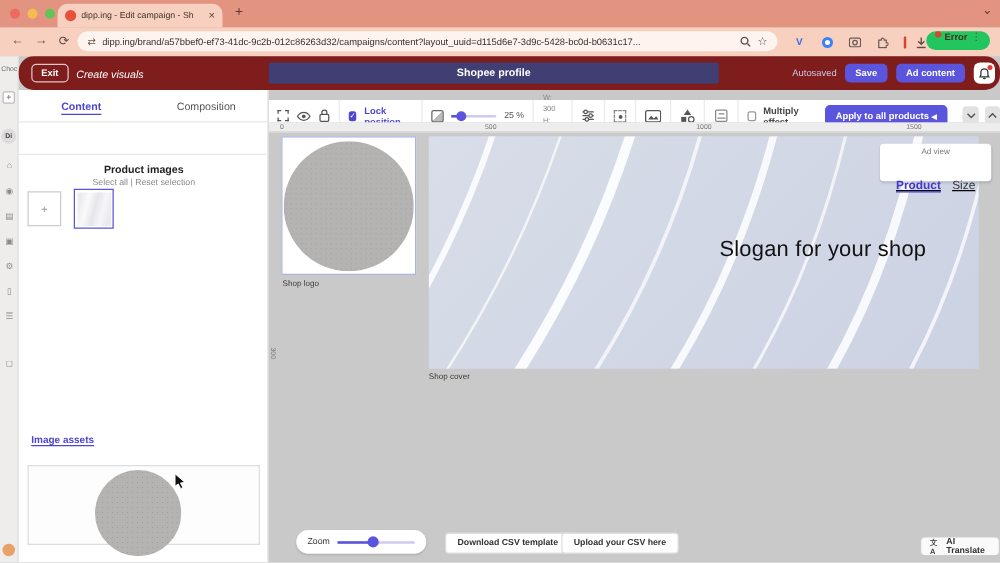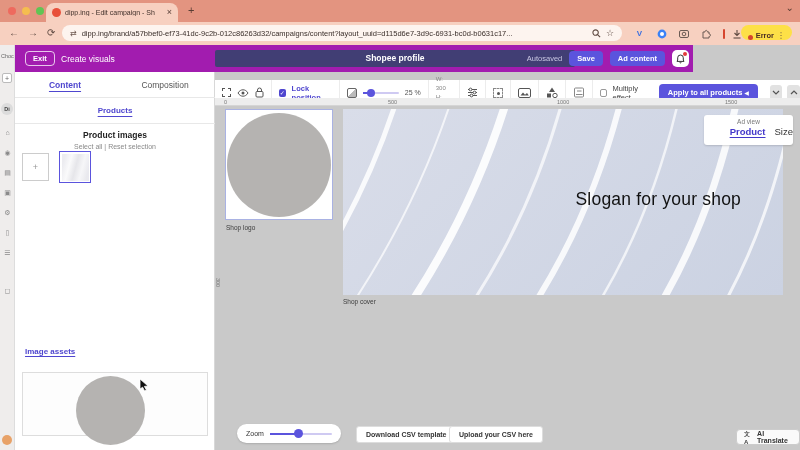--- a/index.html
+++ b/index.html
@@ -18,51 +18,51 @@
   .newtab { position:absolute; left:188px; top:4px; font-size:11px; color:#5a3d33; }
   .tabchev { position:absolute; right:6px; top:2px; font-size:10px; color:#5a3d33; }
 
   .urlbar { position:absolute; left:0; top:22px; width:800px; height:23px; background:#f7d0c0; }
   .navic { position:absolute; top:5px; font-size:10px; color:#5f4a42; }
   .urlpill { position:absolute; left:62px; top:3px; width:560px; height:16px; background:#fdf4ef; border-radius:9px; display:flex; align-items:center; padding:0 8px; gap:5px; }
   .siteic { font-size:8px; color:#6b564e; }
   .urltxt { font-size:7.5px; color:#3a2e2a; white-space:nowrap; overflow:hidden; flex:1; }
   .pillic { font-size:9px; color:#5f4a42; }
   .ext { position:absolute; top:6px; width:11px; height:11px; display:flex; align-items:center; justify-content:center; font-size:8px; }
-  .err { position:absolute; right:8px; top:3px; height:15px; background:#fde047; border-radius:8px; display:flex; align-items:flex-end; gap:3px; padding:0 7px; }
+  .err { position:absolute; right:8px; top:3px; height:15px; background:#22c55e; border-radius:8px; display:flex; align-items:flex-start; gap:3px; padding:0 7px; }
   .err-dot{ width:5px; height:5px; border-radius:50%; background:#d6452e; }
   .err-t { font-size:7.5px; color:#4a2e24; font-weight:bold; }
 
   
   .rail { position:absolute; left:0; top:45px; width:15px; height:405px; background:#efedec; border-right:1px solid #ddd; }
   .rail-txt { position:absolute; left:1px; top:8px; font-size:5.5px; color:#666; white-space:nowrap; overflow:hidden; width:14px; }
   .rail-plus { position:absolute; left:2px; top:28px; width:10px; height:10px; border:1px solid #bbb; border-radius:2px; background:#fff; font-size:7px; color:#666; text-align:center; line-height:9px; }
   .rail-badge { position:absolute; left:1px; top:58px; width:12px; height:12px; border-radius:50%; background:#dcdcdc; font-size:5.5px; color:#444; text-align:center; line-height:12px; font-weight:bold; }
   .rail-ic { position:absolute; left:0; width:15px; text-align:center; font-size:7px; color:#8a8a8a; }
   .rail-av { position:absolute; left:2px; top:390px; width:10px; height:10px; border-radius:50%; background:#e8a268; }
 
   
-  .hdr { position:absolute; left:15px; top:45px; width:678px; height:27px; background:#a21caf; }
+  .hdr { position:absolute; left:15px; top:45px; width:785px; height:27px; background:#7f1d1d;border-radius:12px; }
   .exit { position:absolute; left:10px; top:6px; padding:2px 7px; border:1px solid rgba(255,255,255,.75); border-radius:4px; color:#fff; font-size:7.5px; font-weight:bold; }
-  .hdr-lbl { position:absolute; left:46px; top:9px; color:#fff; font-size:8.5px; font-weight:500; }
+  .hdr-lbl { position:absolute; left:46px; top:9px; color:#fff; font-size:8.5px; font-weight:500;font-style:italic; }
   .doc { position:absolute; left:200px; top:5px; width:360px; height:17px; background:#413e74; border-radius:2px; color:#fff; font-size:8.5px; font-weight:bold; text-align:center; line-height:17px; }
   .hdr-right { position:absolute; right:4px; top:4px; height:19px; display:flex; align-items:center; gap:7px; }
   .autosaved { color:#c9c7e2; font-size:7.5px; }
   .pbtn { background:#5b54dd; color:#fff; border-radius:4px; font-size:7.5px; font-weight:bold; padding:3px 8px;text-align:center; }
   .bellbtn { width:17px; height:17px; background:#fff; border-radius:5px; position:relative; display:flex; align-items:center; justify-content:center; }
   .belldot { position:absolute; right:2px; top:2px; width:4px; height:4px; border-radius:50%; background:#e23b3b; }
 
   
   .ctb { position:absolute; left:215px; top:80px; width:585px; height:26px; background:#fff; border-bottom:1px solid #e3e3e3; display:flex; align-items:center; }
   .grp { display:flex; align-items:center; height:26px; padding:0 7px; border-right:1px solid #ececec; gap:6px; }
   .grp.nob { border-right:none; }
   .cb { width:8px; height:8px; border-radius:2px; }
   .cb.on { background:#4f46cf; color:#fff; font-size:6px; text-align:center; line-height:8px; }
   .cb.off { border:1px solid #999; background:#fff; }
-  .cb-lbl { font-size:7.5px; }
+  .cb-lbl { font-size:7.5px;font-weight:bold; }
   .cb-lbl.purple { color:#4f46cf; font-weight:bold; }
   .cb-lbl.dark { color:#444; }
   .mini-track { position:relative; width:36px; height:2px; background:#cfcaf2; border-radius:1px; }
   .mini-fill { position:absolute; left:0; top:0; height:2px; width:6px; background:#5b54dd; }
   .mini-thumb { position:absolute; left:4px; top:-3px; width:8px; height:8px; border-radius:50%; background:#5b54dd; }
   .pct { font-size:7px; color:#555; }
   .wh { font-size:6px; color:#888; line-height:1.5; }
   .applybtn { background:#5b54dd; color:#fff; border-radius:4px; font-size:7.5px; font-weight:bold; padding:4px 9px; white-space:nowrap; }
   .chevbtn { width:15px; height:15px; background:#e2e2e2; border-radius:3px; display:flex; align-items:center; justify-content:center; margin-left:5px; }
   .opic { width:10px; height:10px; border:1px solid #666; border-radius:2px; background:linear-gradient(135deg,#fff 50%,#bbb 50%); }
@@ -94,21 +94,21 @@
   .hruler { position:absolute; left:0; top:0; width:585px; height:8px; background:#ededed; border-bottom:1px solid #d5d5d5; }
   .rlbl { position:absolute; top:1px; font-size:5.5px; color:#777; }
   .vlbl { position:absolute; left:0px; top:180px; font-size:5.5px; color:#777; writing-mode:vertical-rl; }
   .logo-tile { position:absolute; left:10px; top:11px; width:108px; height:111px; background:#fff; border:1px solid #a9b2e3; display:flex; align-items:center; justify-content:center; }
   .logo-circ { width:104px; height:104px; }
   .obj-lbl { position:absolute; font-size:6.5px; color:#3d3d3d; }
   .cover { position:absolute; left:128px; top:11px; width:440px; height:186px; background:linear-gradient(135deg,#d9dde9,#cbd2e2); overflow:hidden; }
   .slogan { position:absolute; right:42px; top:80px; font-size:17.5px; font-weight:500; color:#111; letter-spacing:.2px; }
   .adview { position:absolute; left:489px; top:17px; width:89px; height:30px; background:#fff; border-radius:3px; box-shadow:0 1px 2px rgba(0,0,0,.15); text-align:center; padding-top:3px; }
   .adview-t { font-size:6.5px; color:#777; }
-  .adview-tabs { display:flex; justify-content:flex-end; gap:9px; margin-top:1px; }
+  .adview-tabs { display:flex; justify-content:center; gap:9px; margin-top:18px;text-decoration:underline; }
   .avt { font-size:9.5px; color:#333; }
   .avt.act { color:#4338ca; font-weight:bold; text-decoration:underline; text-underline-offset:2px; }
 
   .zoompill { position:absolute; left:22px; top:326px; width:104px; height:19px; background:#fff; border-radius:10px; box-shadow:0 1px 2px rgba(0,0,0,.15); display:flex; align-items:center; padding:0 9px; gap:6px; }
   .zp-lbl { font-size:7px; color:#333; }
   .zp-track { position:relative; flex:1; height:2px; background:#cfcaf2; border-radius:1px; }
   .zp-fill { position:absolute; left:0; top:0; height:2px; width:40%; background:#5b54dd; }
   .zp-thumb { position:absolute; left:38%; top:-3.5px; width:9px; height:9px; border-radius:50%; background:#5b54dd; }
   .csvbtn { position:absolute; top:328px; height:17px; background:#fff; border:1px solid #ddd; border-radius:3px; font-size:7px; font-weight:bold; color:#333; line-height:15px; padding:0 9px; }
   .aitr { position:absolute; left:521px; top:331px; height:16px; background:#fafafa; border:1px solid #ccc; border-radius:4px; display:flex; align-items:center; gap:4px; padding:0 7px; font-size:7px; font-weight:bold; color:#333; }
@@ -133,21 +133,21 @@
     <span class="newtab">+</span>
     <span class="tabchev">⌄</span>
   </div>
 
   <div class="urlbar">
     <span class="navic" style="left:9px">←</span>
     <span class="navic" style="left:28px">→</span>
     <span class="navic" style="left:47px">⟳</span>
     <div class="urlpill">
       <span class="siteic">⇄</span>
-      <span class="urltxt">dipp.ing/brand/a57bbef0-ef73-41dc-9c2b-012c86263d32/campaigns/content?layout_uuid=d115d6e7-3d9c-6931-bc0d-b0631c17...</span>
+      <span class="urltxt">dipp.ing/brand/a57bbef0-ef73-41dc-9c2b-012c86263d32/campaigns/content?layout_uuid=d115d6e7-3d9c-5428-bc0d-b0631c17...</span>
       <svg width="9" height="9" viewBox="0 0 10 10">
           <circle cx="4" cy="4" r="3" fill="none" stroke="#5f4a42" stroke-width="1.2"></circle>
           <line x1="6.5" y1="6.5" x2="9" y2="9" stroke="#5f4a42" stroke-width="1.2"></line>
         </svg>
       <span class="pillic">☆</span>
     </div>
     <span class="ext" style="left:634px; color:#3b6fe0; font-weight:bold">V</span>
     <div class="ext" style="left:656px">
         <svg width="10" height="10" viewBox="0 0 10 10">
           <circle cx="5" cy="5" r="4.4" fill="#3b82f6"></circle>
@@ -303,21 +303,20 @@
         </svg>
       </span>
   </div>
 
   <div class="panel">
     <div class="ptabs">
       <div class="ptab act">Content</div>
       <div class="ptab">Composition</div>
     </div>
     <div class="stabs">
-      <div class="stab act">Products</div>
     </div>
     <div class="pi-title">Product images</div>
     <div class="sel-row">
       <span>Select all</span>
       <span>|</span>
       <span>Reset selection</span>
     </div>
     <div class="thumb1">+</div>
     <div class="thumb2">
         <div class="thumb2-img"></div>

